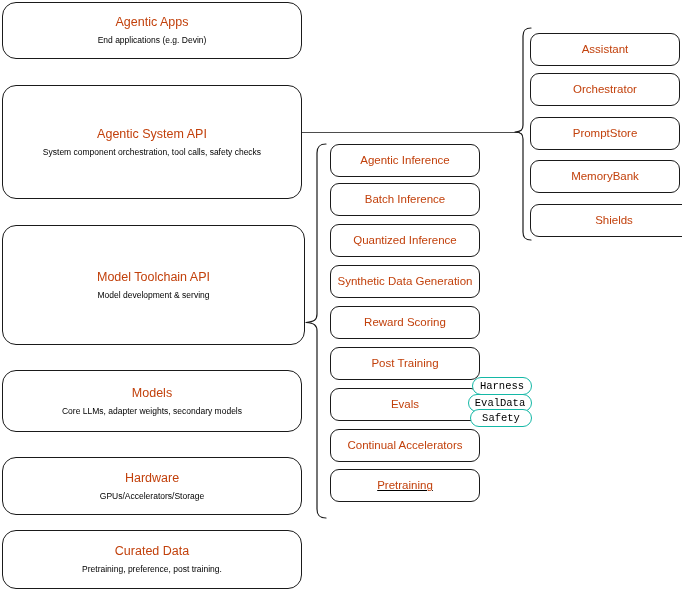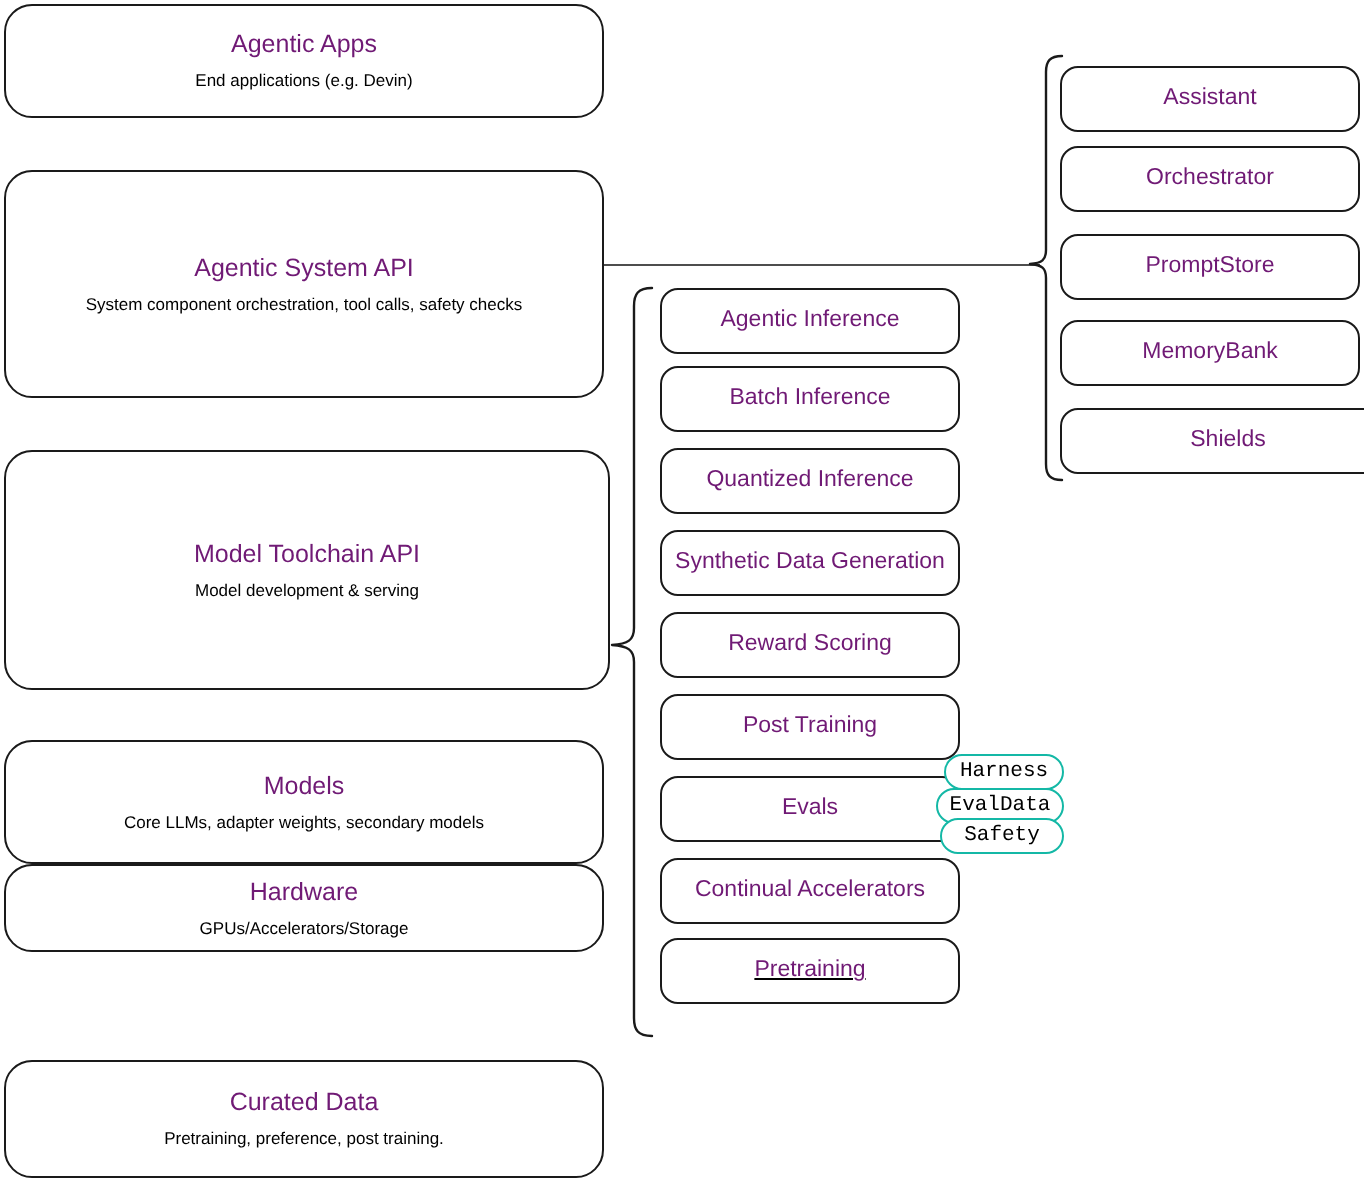--- a/index.html
+++ b/index.html
@@ -29,21 +29,21 @@
     border-radius: 12px;
     display: flex;
     flex-direction: column;
     align-items: center;
     justify-content: center;
     text-align: center;
     line-height: 1.25;
   }
   .node .title {
     font-size: 12.5px;
-    color: #701a75;
+    color: #c2410c;
     white-space: nowrap;
   }
   .node .subtitle {
     font-size: 8.5px;
     color: #000000;
     margin-top: 4px;
     white-space: nowrap;
   }
   
   .layer-node {
@@ -108,21 +108,21 @@
   <div class="node layer-node" style="left:2px; top:225px; width:303px; height:120px;">
     <div class="title">Model Toolchain API</div>
     <div class="subtitle">Model development &amp; serving</div>
   </div>
 
   <div class="node layer-node" style="left:2px; top:370px; width:300px; height:62px;">
     <div class="title">Models</div>
     <div class="subtitle">Core LLMs, adapter weights, secondary models</div>
   </div>
 
-  <div class="node layer-node" style="left:2px; top:432px; width:300px; height:44px;">
+  <div class="node layer-node" style="left:2px; top:457px; width:300px; height:58px;">
     <div class="title">Hardware</div>
     <div class="subtitle">GPUs/Accelerators/Storage</div>
   </div>
 
   <div class="node layer-node" style="left:2px; top:530px; width:300px; height:59px;">
     <div class="title">Curated Data</div>
     <div class="subtitle">Pretraining, preference, post training.</div>
   </div>
 
   <div class="conn h" style="left:302px; top:132px; width:218px;"></div>

